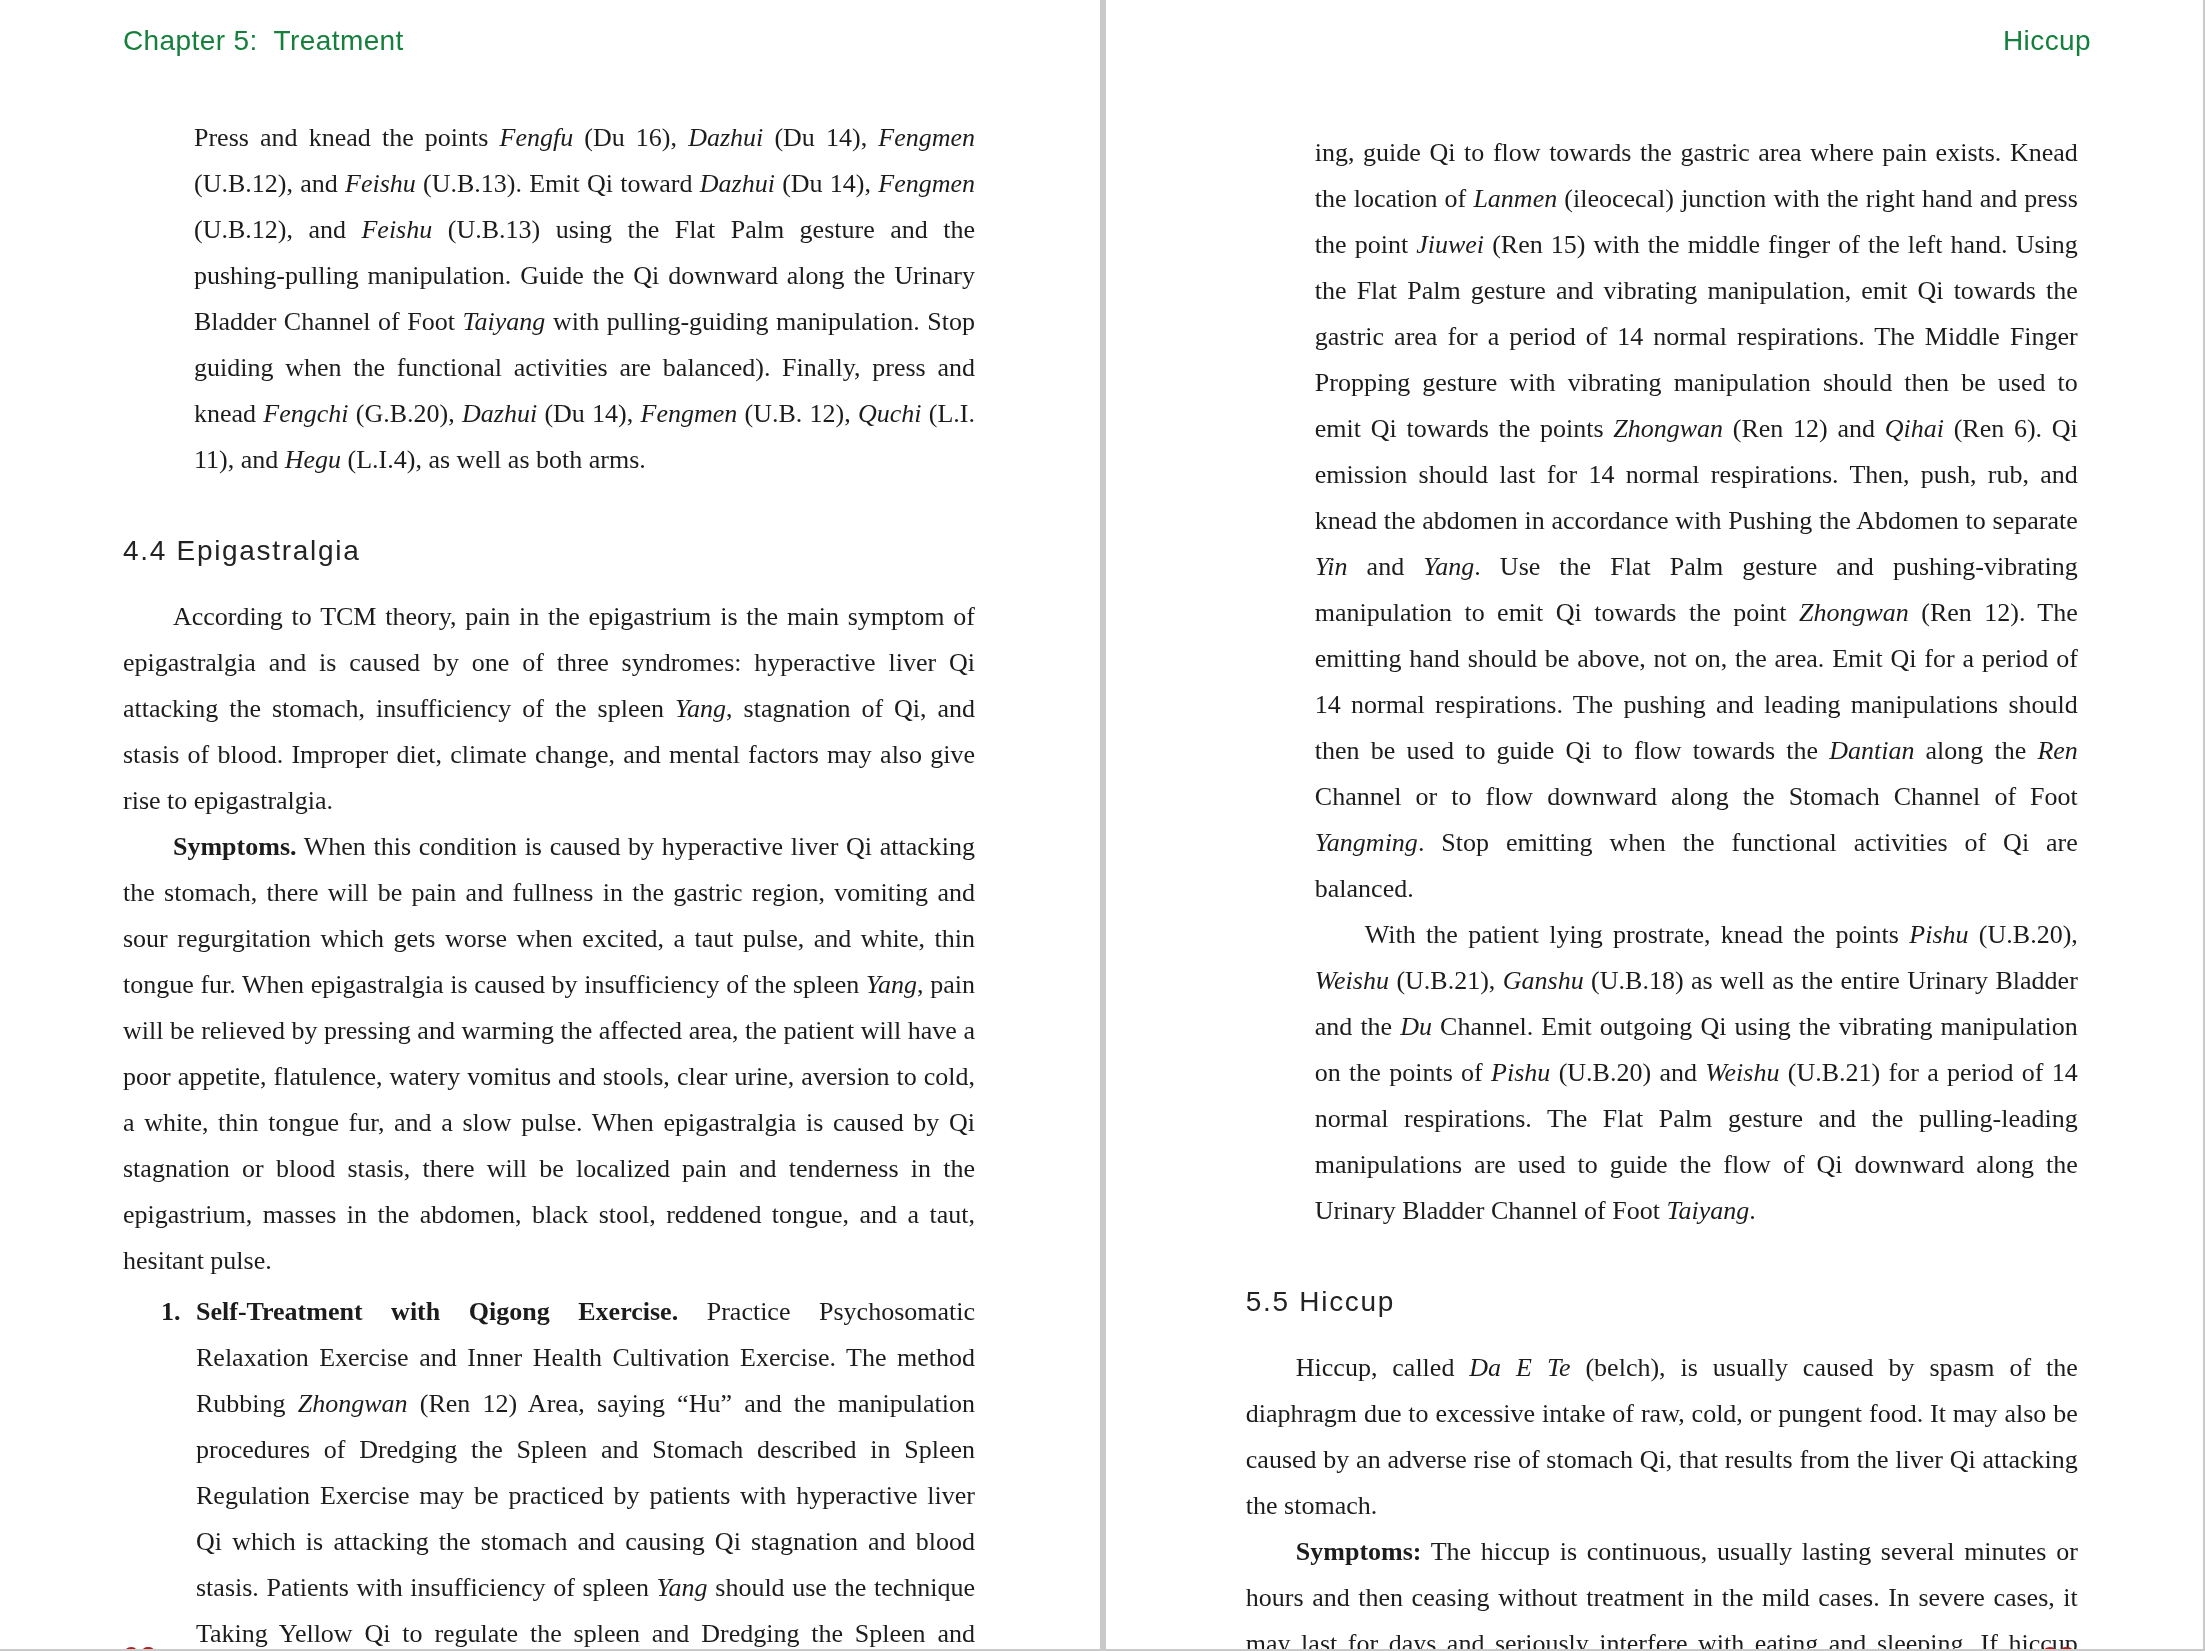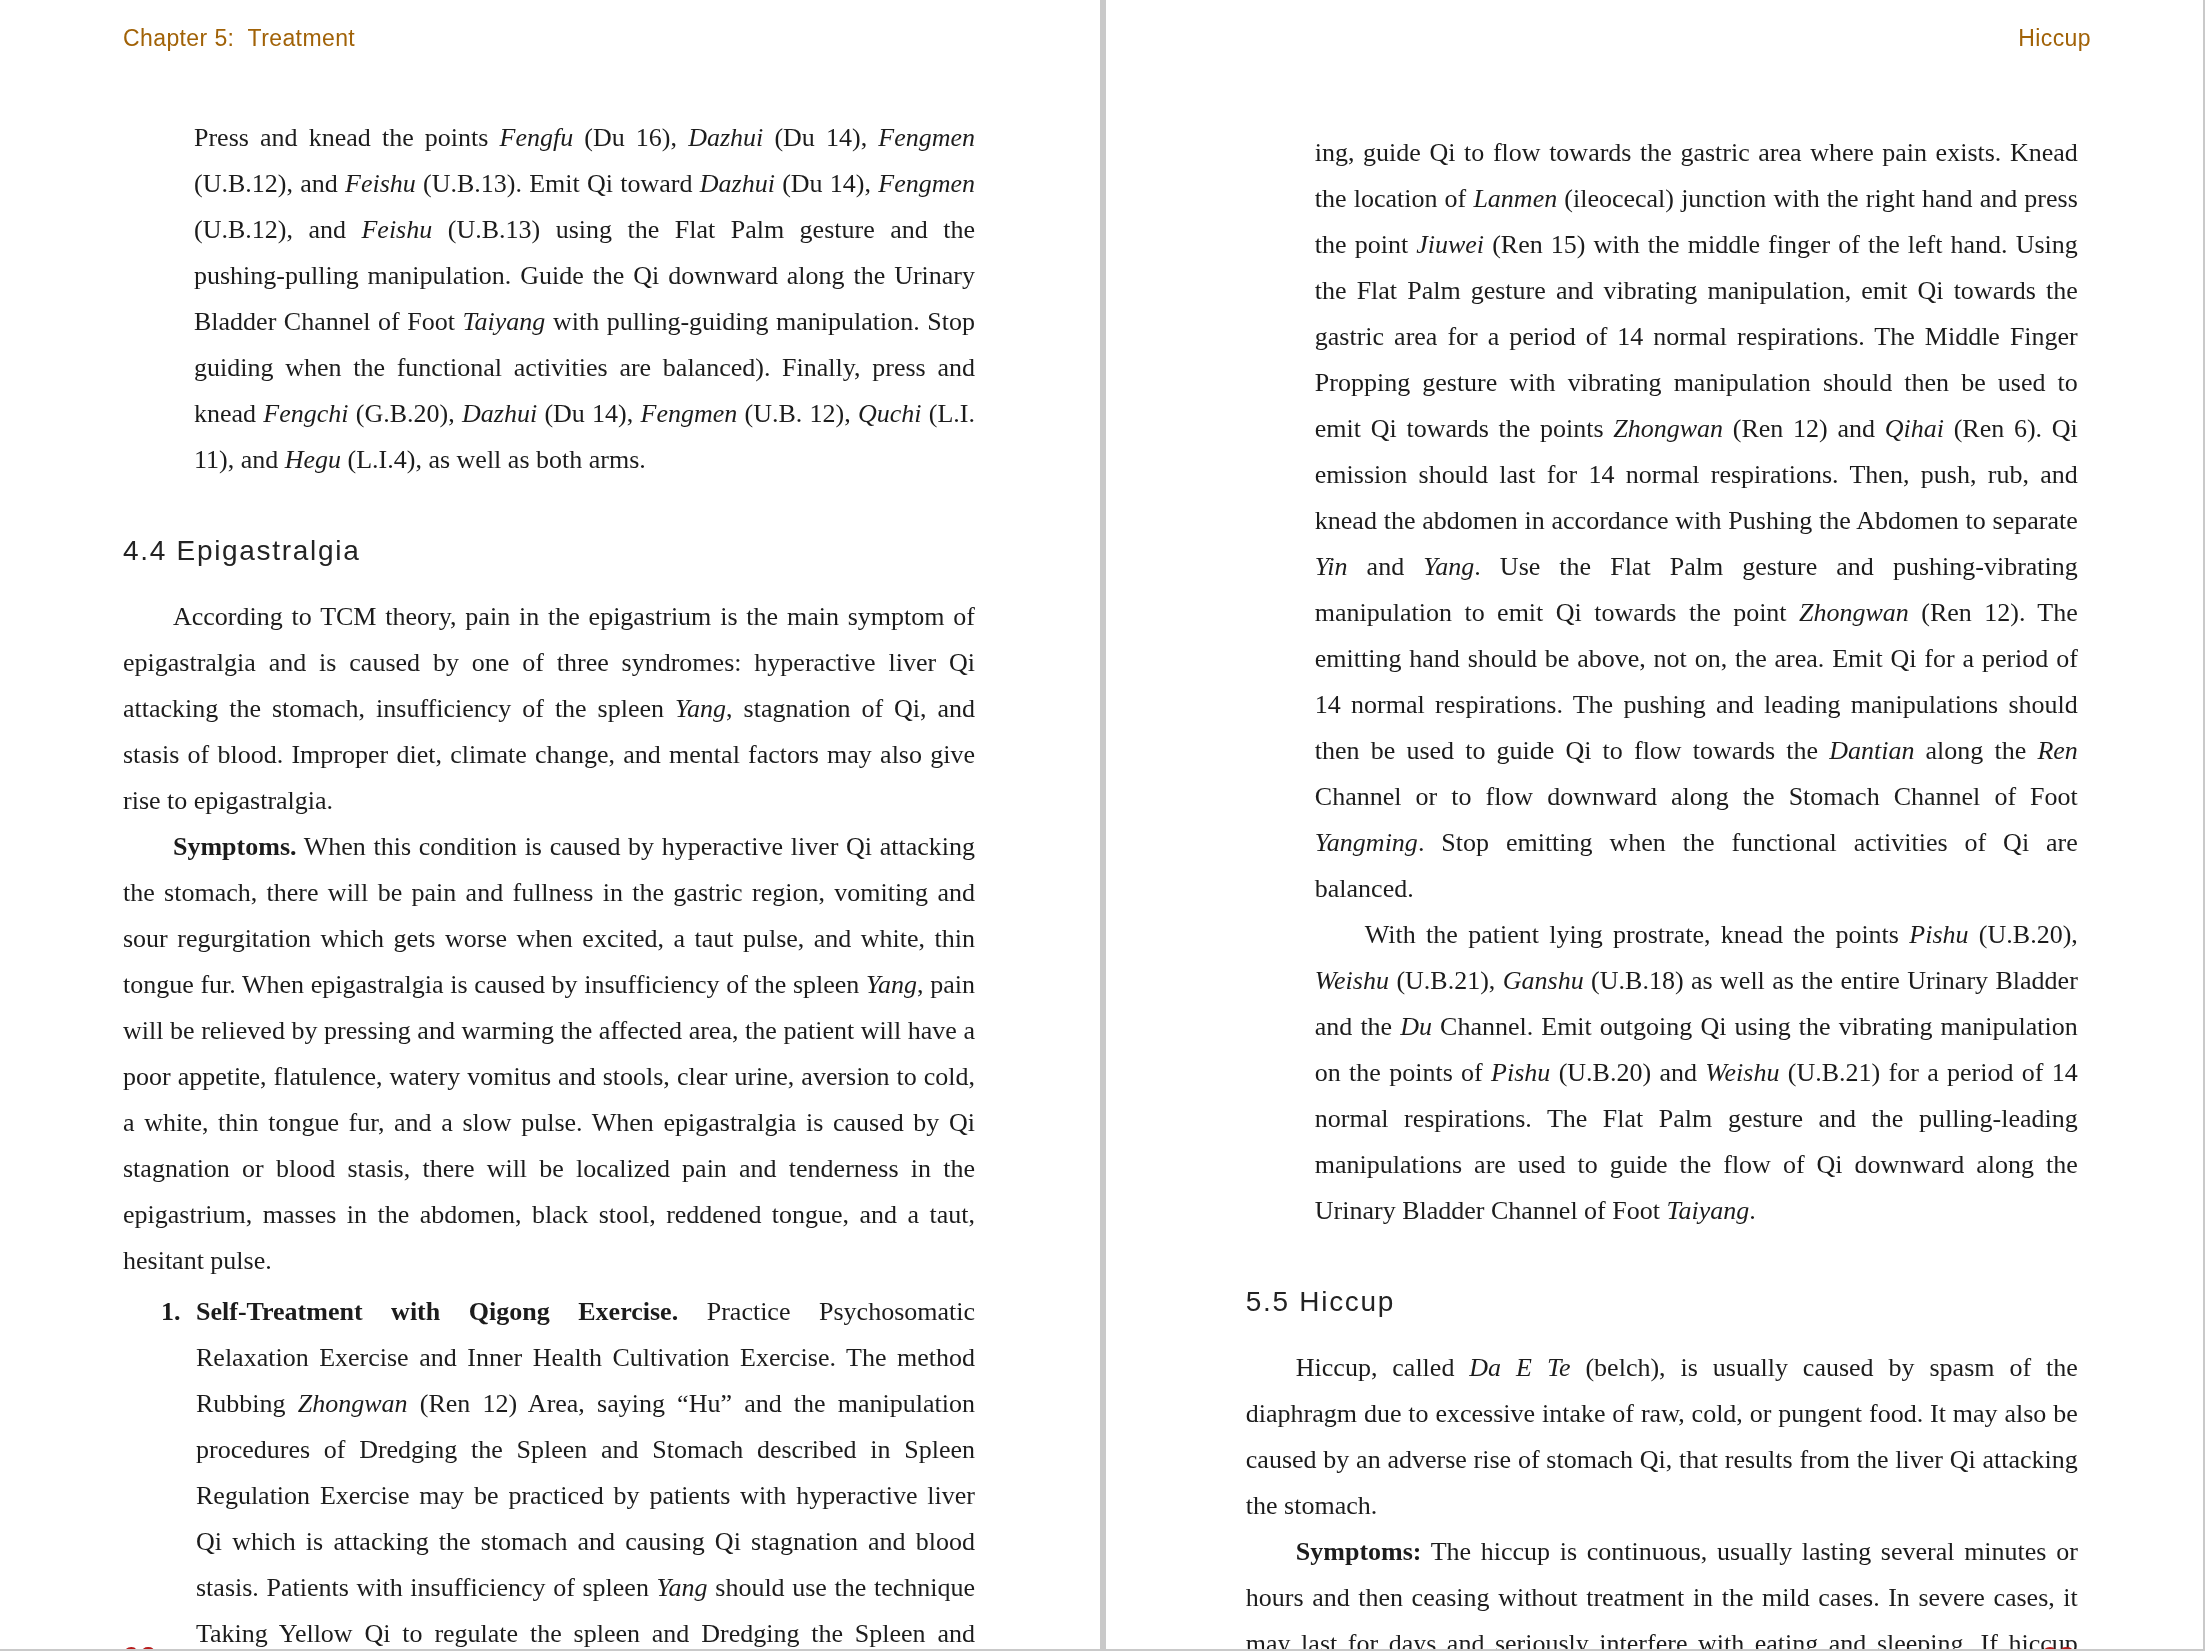--- a/index.html
+++ b/index.html
@@ -33,23 +33,23 @@
   .divider {
     width: 5.8px;
     height: 100%;
     background: #c9c9c9;
     flex: 0 0 auto;
   }
   .running-header {
     position: absolute;
     top: 25px;
     font-family: "Liberation Sans", sans-serif;
-    font-size: 23px;
+    font-size: 28px;
     letter-spacing: 0.4px;
-    color: #a16207;
+    color: #15803d;
     white-space: pre;
   }
   .page-left  .running-header { left: 123px; }
   .page-right .running-header { right: 112px; margin-left: 42px; }
   .content {
     position: absolute;
     top: 115px;
     font-size: 26px;
     line-height: 46px;
   }

